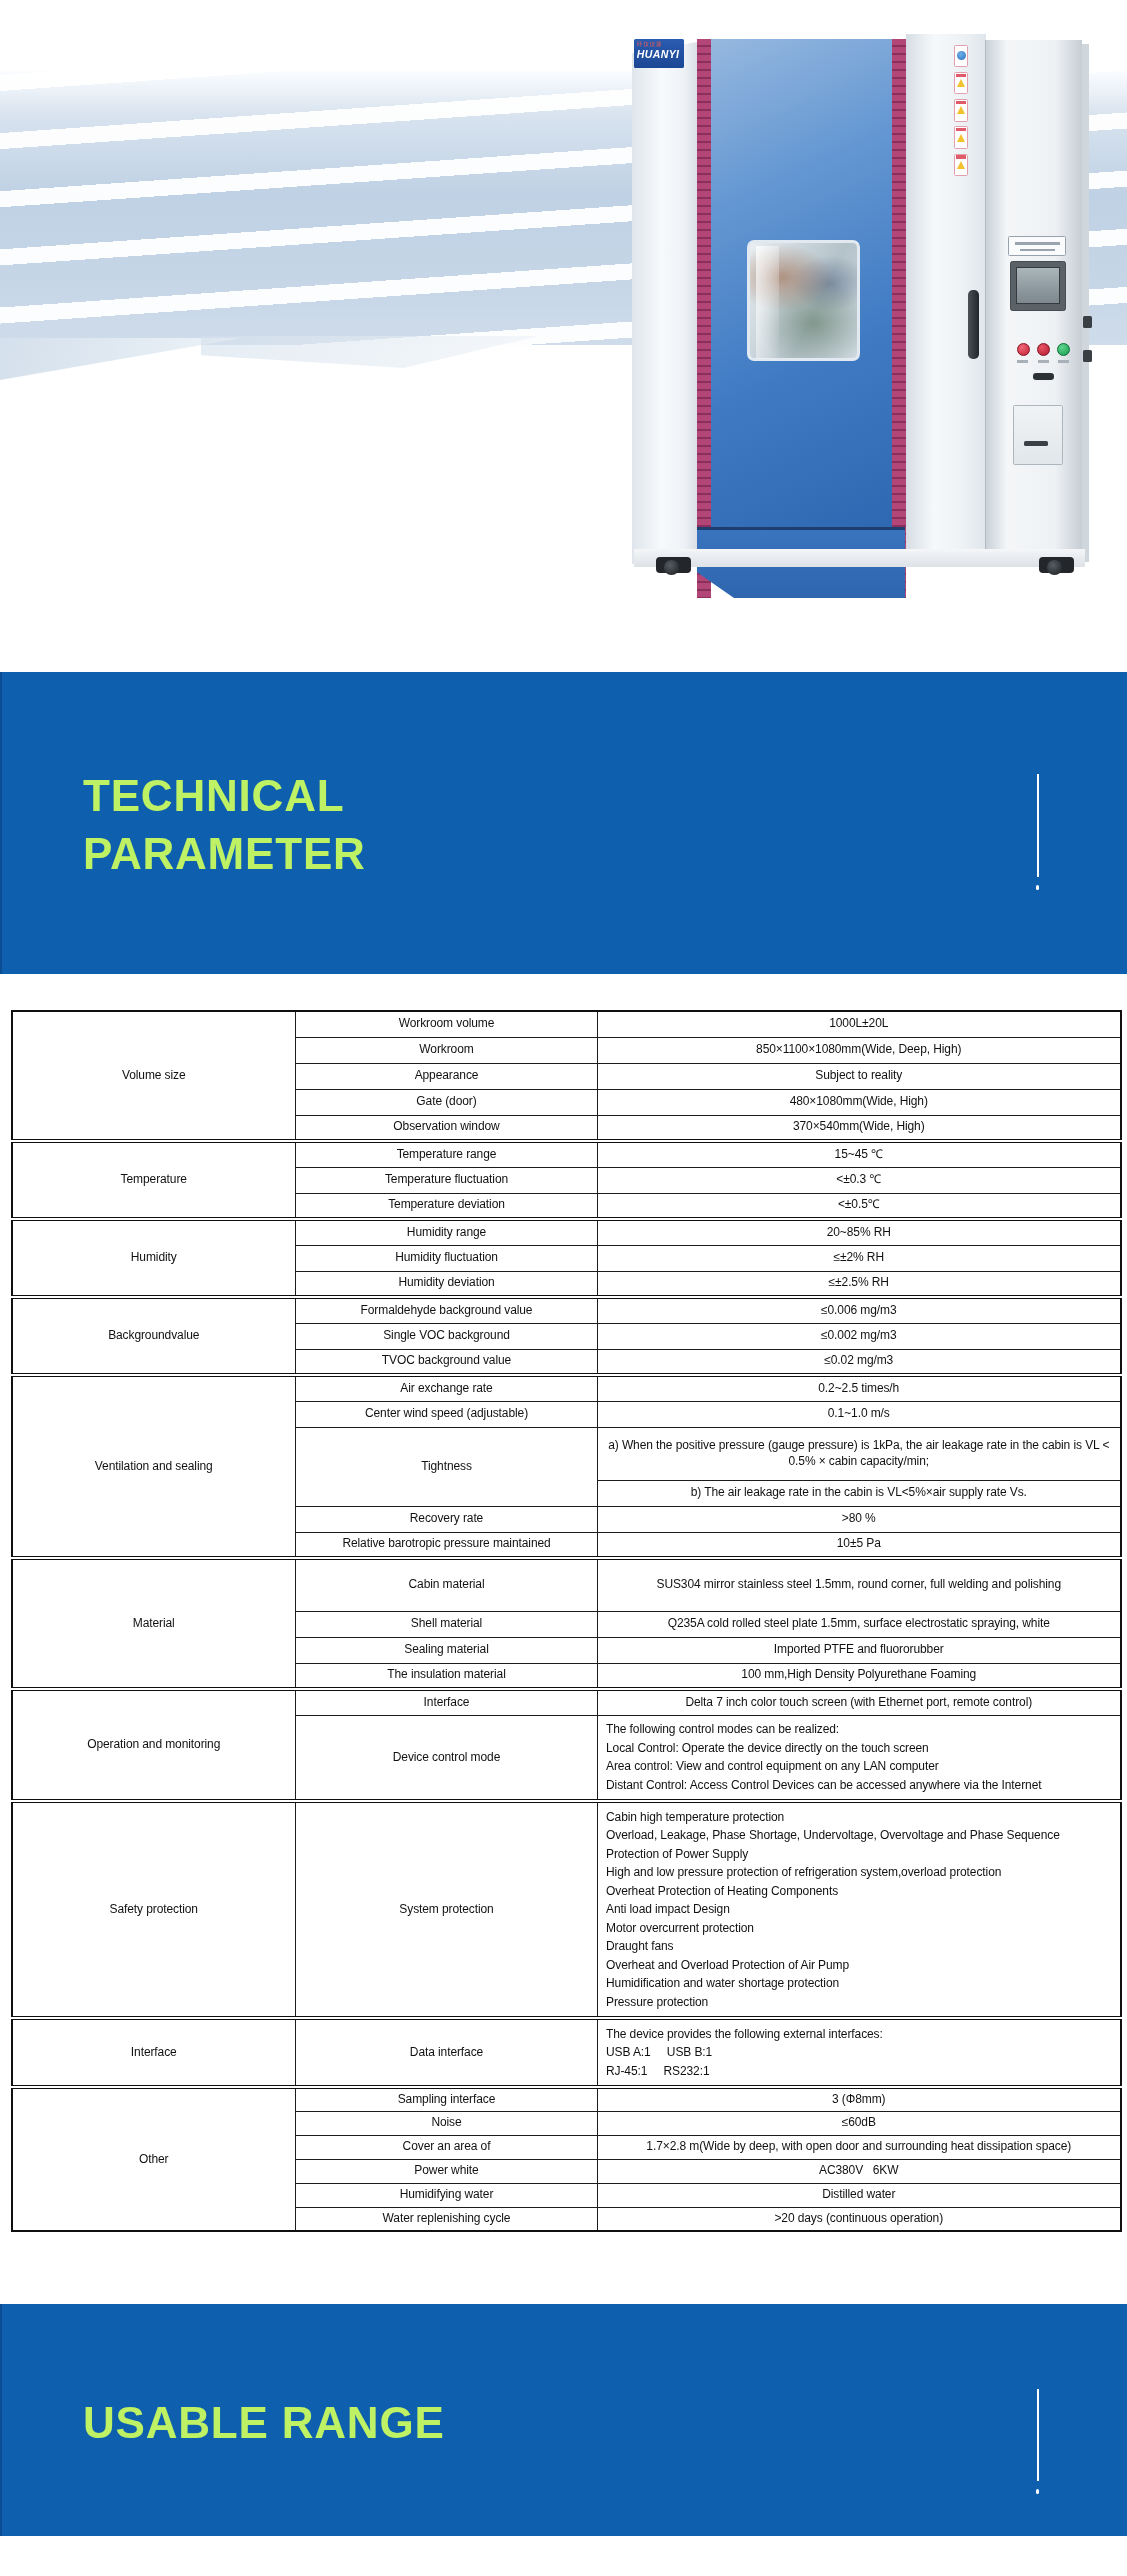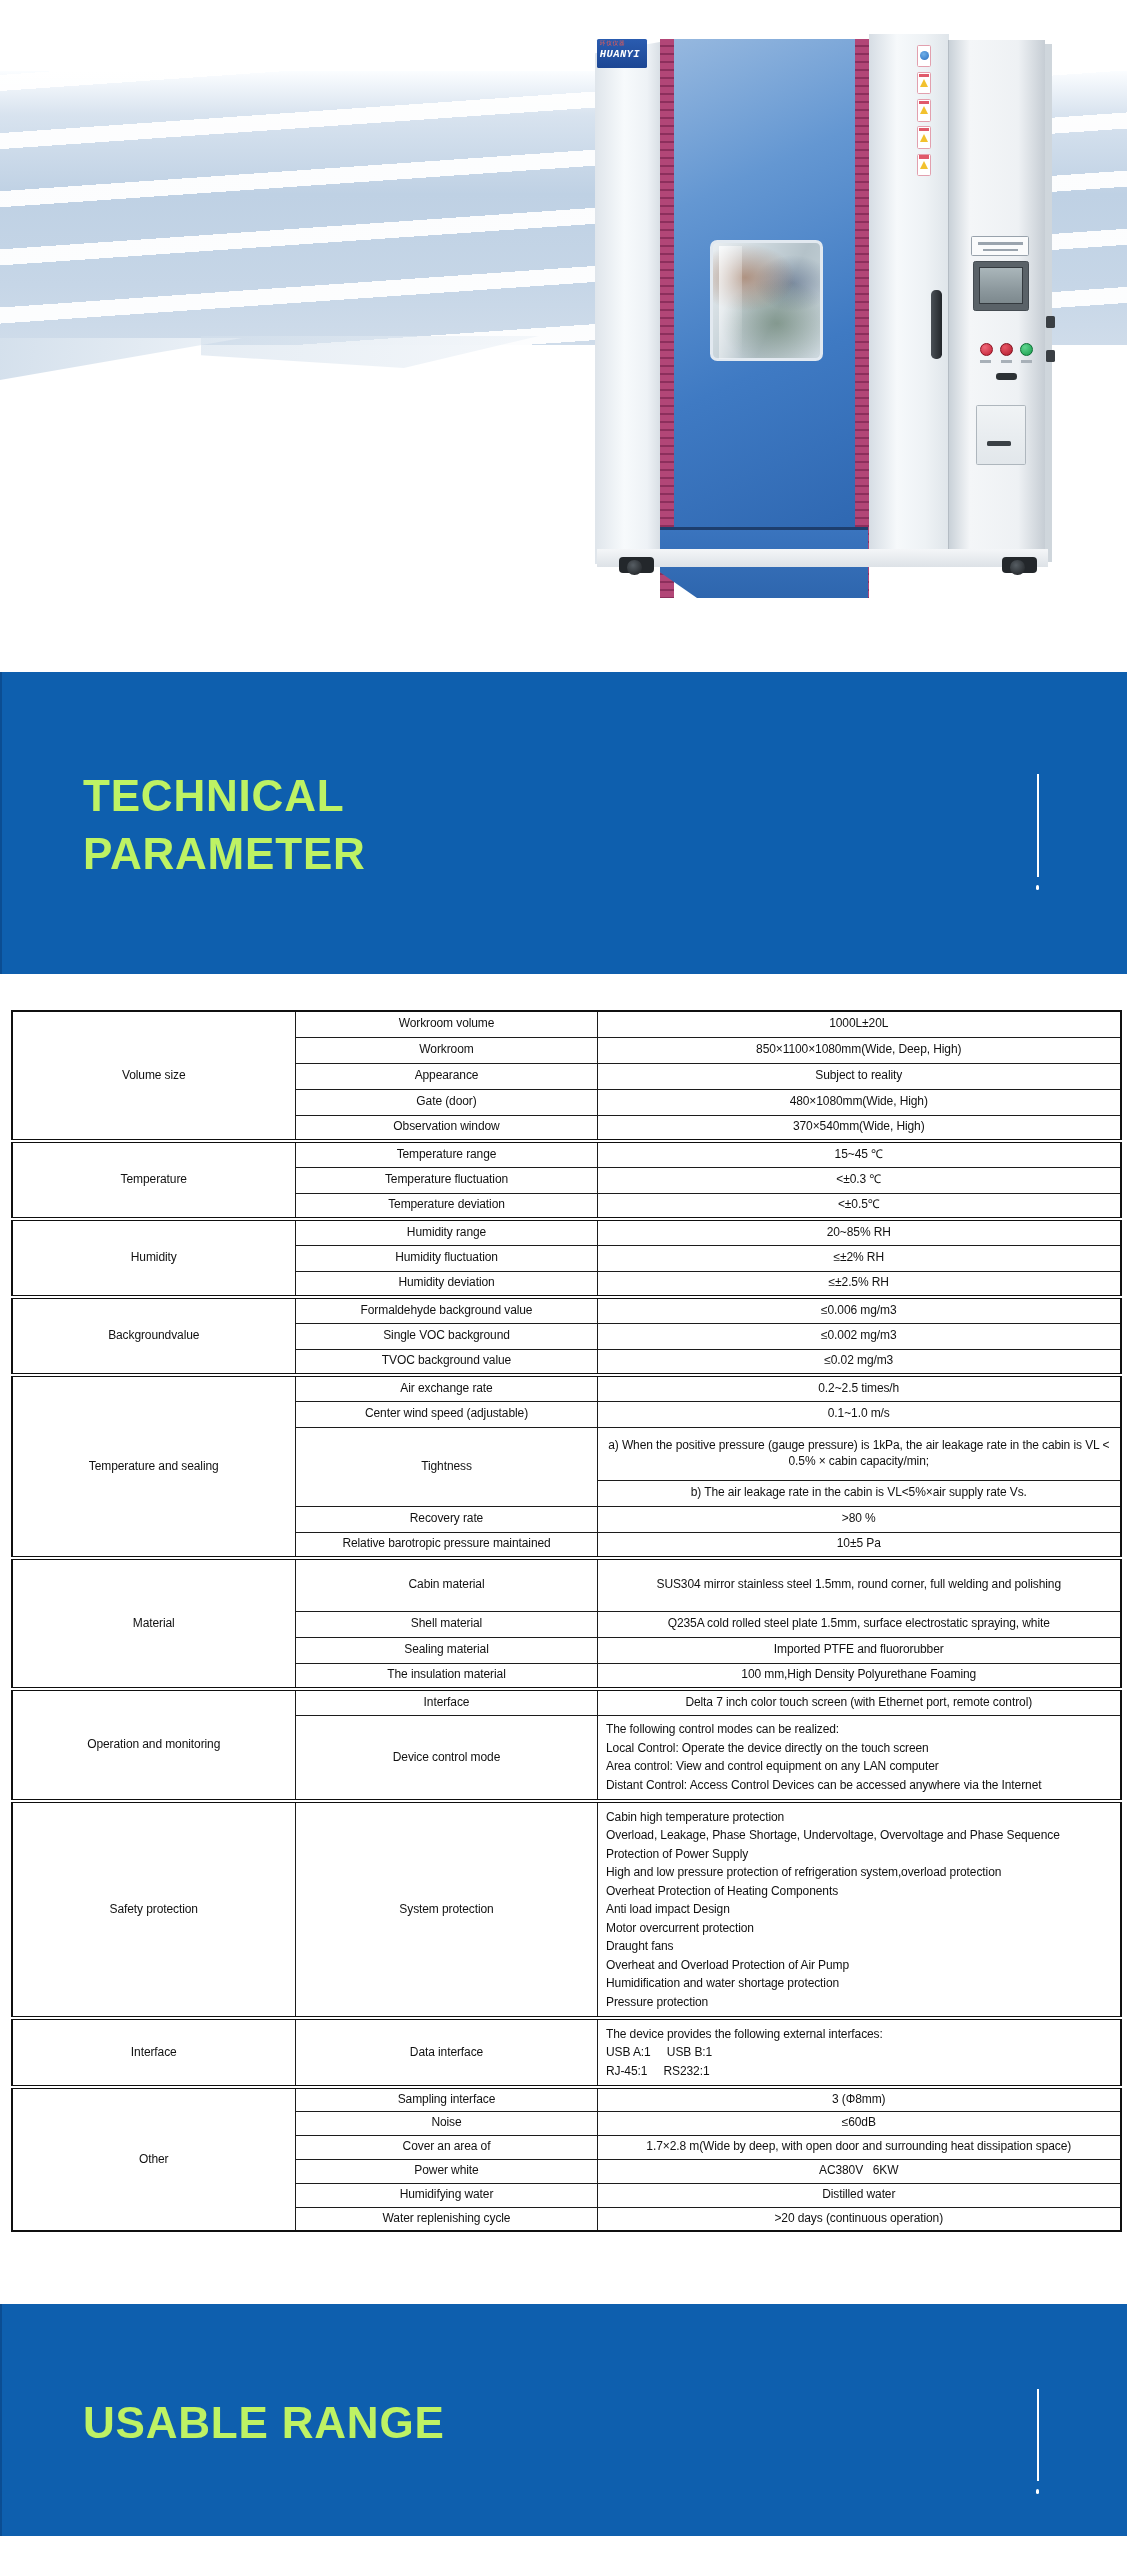--- a/index.html
+++ b/index.html
@@ -21,21 +21,21 @@
   }
   .band-wedge {
     position:absolute; background:linear-gradient(100deg,#d4e0ec,#eef3f8);
   }
   #band-wedge-1 { left:0; top:338px; width:242px; height:42px;
     clip-path:polygon(0 0,100% 0,0 100%); }
   #band-wedge-2 { left:201px; top:336px; width:338px; height:32px;
     clip-path:polygon(0 0,100% 0,60% 100%,0 60%); opacity:.6; }
 
   
-  #machine { position:absolute; left:595px; top:34px; width:459px; height:539px;font-family:Liberation Mono, monospace; }
+  #machine { position:absolute; left:632px; top:34px; width:459px; height:539px; }
   .m-left {
     position:absolute; left:0; top:8px; width:65px; height:522px;
     background:linear-gradient(90deg,#dfe5eb 0%,#f7fafc 45%,#eef2f6 80%,#d9dfe5 100%);
     clip-path:polygon(0 11.3px,100% 0,100% 100%,0 100%);
   }
   .m-strip {
     position:absolute; top:4.8px; width:13.7px; height:559px;
     background:repeating-linear-gradient(180deg,#b24677 0 5.6px,#8c2f5c 5.6px 8px);
   }
   .m-strip.left  { left:65px; }
@@ -322,21 +322,21 @@
           </tr>
           <tr style="height: 26px;">
             <td>Single VOC background</td>
             <td>≤0.002 mg/m3</td>
           </tr>
           <tr style="height: 26px; border-radius: 8px;">
             <td>TVOC background value</td>
             <td>≤0.02 mg/m3</td>
           </tr>
           <tr class="sec-start" style="height: 26px;">
-            <td rowspan="6">Temperature and sealing</td>
+            <td rowspan="6">Ventilation and sealing</td>
             <td>Air exchange rate</td>
             <td>0.2~2.5 times/h</td>
           </tr>
           <tr style="height: 26px;">
             <td>Center wind speed (adjustable)</td>
             <td>0.1~1.0 m/s</td>
           </tr>
           <tr style="height: 53px;">
             <td rowspan="2">Tightness</td>
             <td>a) When the positive pressure (gauge pressure) is 1kPa, the air leakage rate in the cabin is VL &lt; 0.5% × cabin capacity/min;</td>

